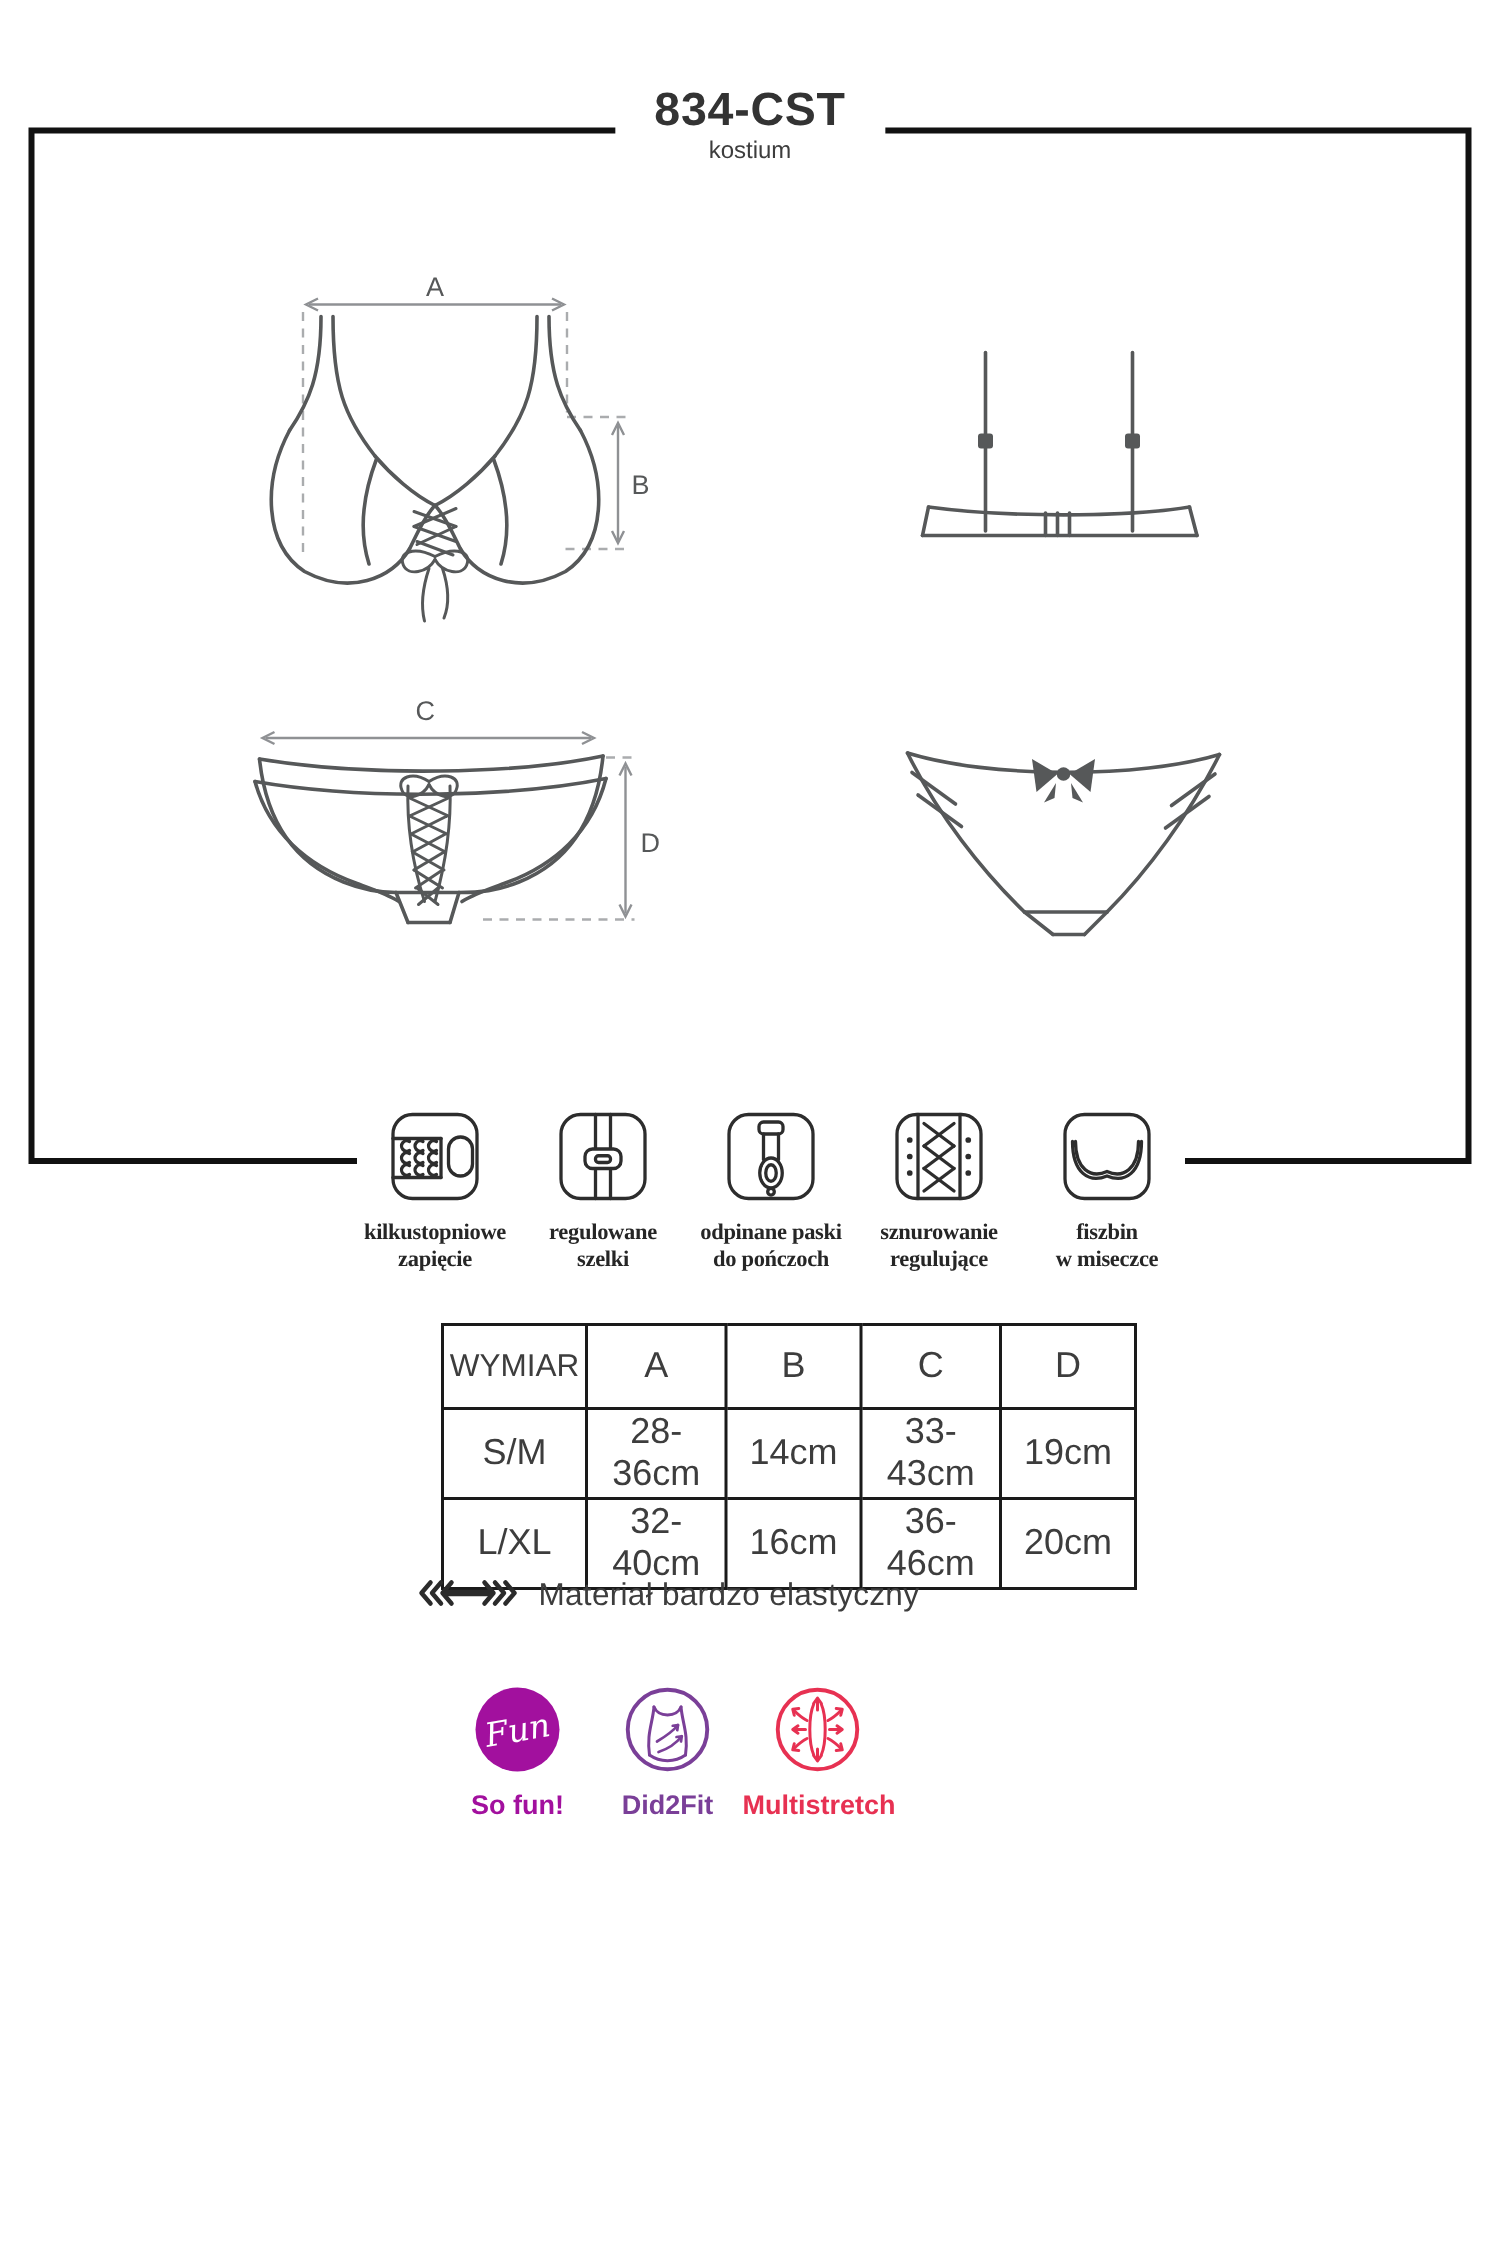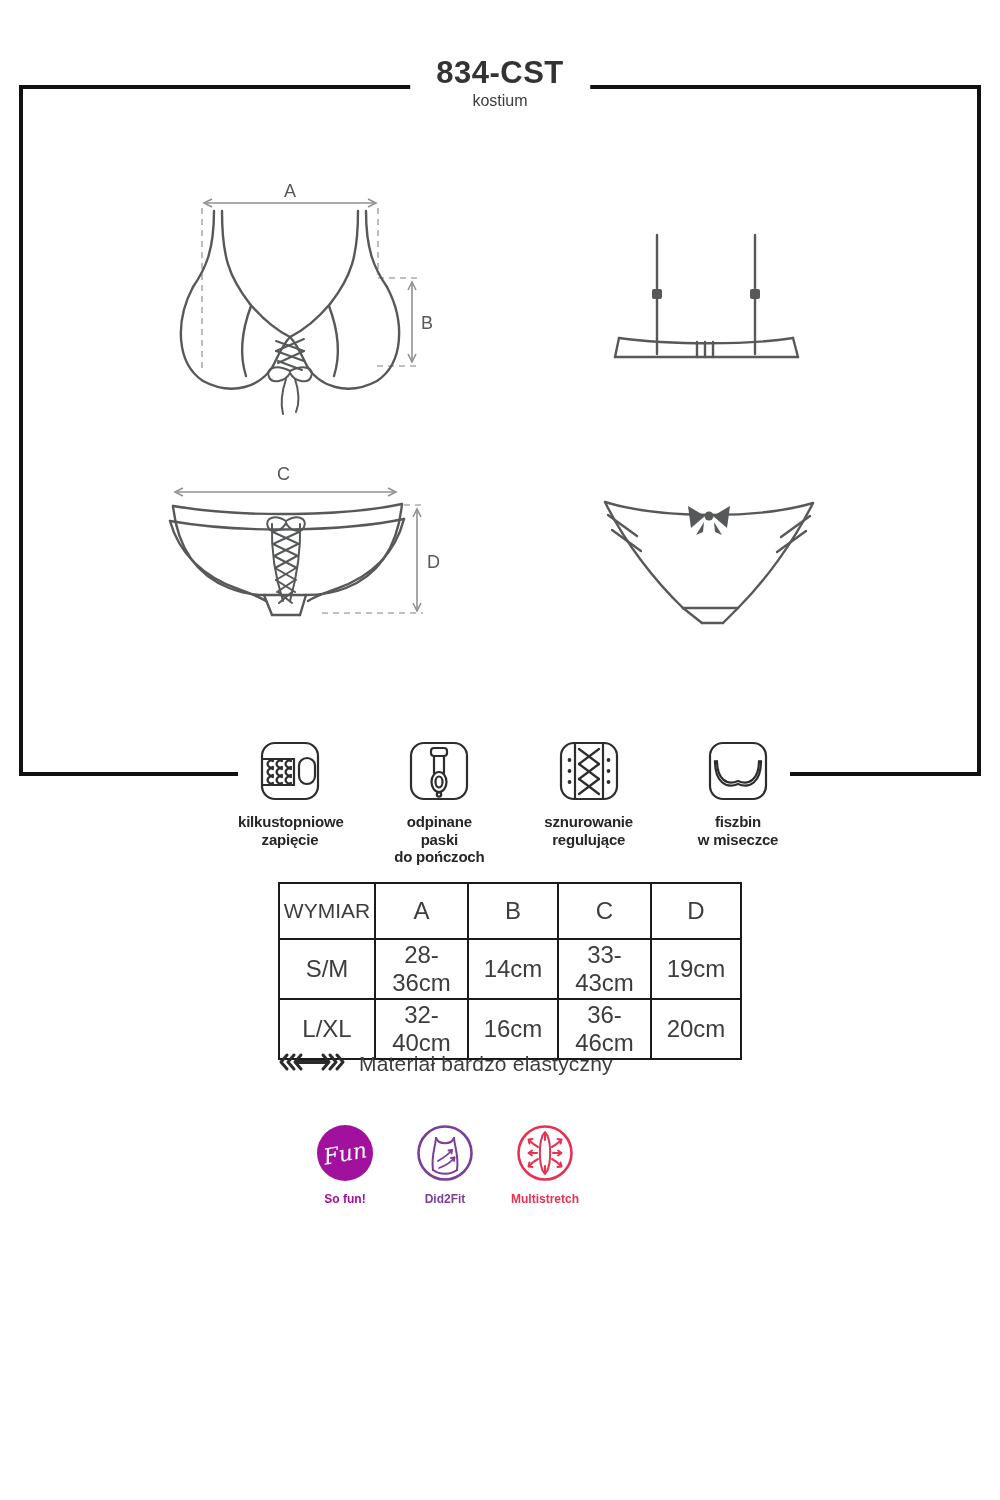--- a/index.html
+++ b/index.html
@@ -19,38 +19,38 @@
   .fillink{fill:#565859;stroke:none;}
   .dash{stroke:#aaacae;stroke-width:1.6;stroke-dasharray:6 5;fill:none;}
   .meas{stroke:#8f9194;stroke-width:1.6;fill:none;}
   .dimtxt{fill:#565859;font-size:18px;font-family:"Liberation Sans",sans-serif;}
   
   .features{position:absolute;left:238px;top:740px;width:552px;display:flex;z-index:2;
             background:#fff;justify-content:space-between;}
   .feature{width:104px;text-align:center;}
   .feature .fic{stroke:#2d2d2d;stroke-width:2.2;fill:none;stroke-linecap:round;stroke-linejoin:round;}
   .feature .ficfill{fill:#2d2d2d;stroke:none;}
-  .feature .flabel{margin-top:7px;font-size:15px;font-weight:bold;color:#262626;line-height:1.18;letter-spacing:-0.2px;}
-  
-  table.sizes{position:absolute;left:278px;top:882px;border-collapse:collapse;z-index:1;padding-left:36px;}
+  .feature .flabel{margin-top:7px;font-size:15px;font-weight:bold;color:#262626;line-height:1.18;letter-spacing:-0.2px;font-family:Liberation Serif, serif;}
+  
+  table.sizes{position:absolute;left:294px;top:882px;border-collapse:collapse;z-index:1;padding-left:36px;}
   table.sizes td{border:2px solid #1a1a1a;text-align:center;vertical-align:middle;
                  font-size:24px;color:#3d3d3d;height:52px;}
   table.sizes td.c0{width:92px;}
   table.sizes td.c1,table.sizes td.c3{width:89px;}
   table.sizes td.c2,table.sizes td.c4{width:86px;}
   table.sizes tr.hrow td.c0{font-size:21px;}
   
   .stretch{position:absolute;left:278px;top:1052px;display:flex;align-items:flex-start;z-index:1;}
   .stretch .stxt{font-size:21px;color:#3d3d3d;margin-left:13px;letter-spacing:.2px;}
   .sarrow{stroke:#2b2b2b;fill:none;stroke-width:3;stroke-linecap:round;stroke-linejoin:round;}
   .sline{stroke:#2b2b2b;stroke-width:4.2;stroke-linecap:round;}
   
   .badges{position:absolute;left:295px;top:1124px;width:400px;display:flex;z-index:1;}
   .badge{width:100px;text-align:center;}
-  .badge .blabel{margin-top:6px;font-size:12px;font-weight:bold;white-space:nowrap;}
+  .badge .blabel{margin-top:6px;font-size:18px;font-weight:bold;white-space:nowrap;}
   .b-sofun .blabel{color:#a2109e;}
   .b-did2fit .blabel{color:#7a3f98;}
   .b-multi .blabel{color:#e73152;}
   .b-quality .blabel{color:#3a63ae;}
   .funtxt{fill:#fff;font-family:"DejaVu Serif",serif;font-style:italic;font-size:22px;}
 </style>
 </head>
 <body>
 
 <div class="page">
@@ -214,20 +214,35 @@
             <path d="M32 37 a3.5 3.5 0 1 0 0 6"></path>
           <rect x="40" y="18" width="16" height="26" rx="8"></rect>
         </g>
       </svg>
       <div class="flabel">
         <div>kilkustopniowe</div>
         <div>zapięcie</div>
       </div>
     </div>
 
+    <div class="feature">
+      <svg width="62" height="62" viewBox="0 0 62 62">
+        <g class="fic">
+          <rect x="3" y="3" width="56" height="56" rx="13"></rect>
+          <path d="M26 3 V59"></path>
+            <path d="M36 3 V59"></path>
+          <rect x="19" y="26" width="24" height="13" rx="5" fill="#fff"></rect>
+          <rect x="26" y="30.5" width="10" height="4.5" rx="2"></rect>
+        </g>
+      </svg>
+      <div class="flabel">
+        <div>regulowane</div>
+        <div>szelki</div>
+      </div>
+    </div>
 
     <div class="feature">
       <svg width="62" height="62" viewBox="0 0 62 62">
         <g class="fic">
           <rect x="3" y="3" width="56" height="56" rx="13"></rect>
           <rect x="23" y="8" width="16" height="8" rx="3"></rect>
           <path d="M26 16 V33"></path>
             <path d="M36 16 V33"></path>
           <ellipse cx="31" cy="42" rx="7.5" ry="10"></ellipse>
           <ellipse cx="31" cy="42" rx="3.5" ry="5.5"></ellipse>

